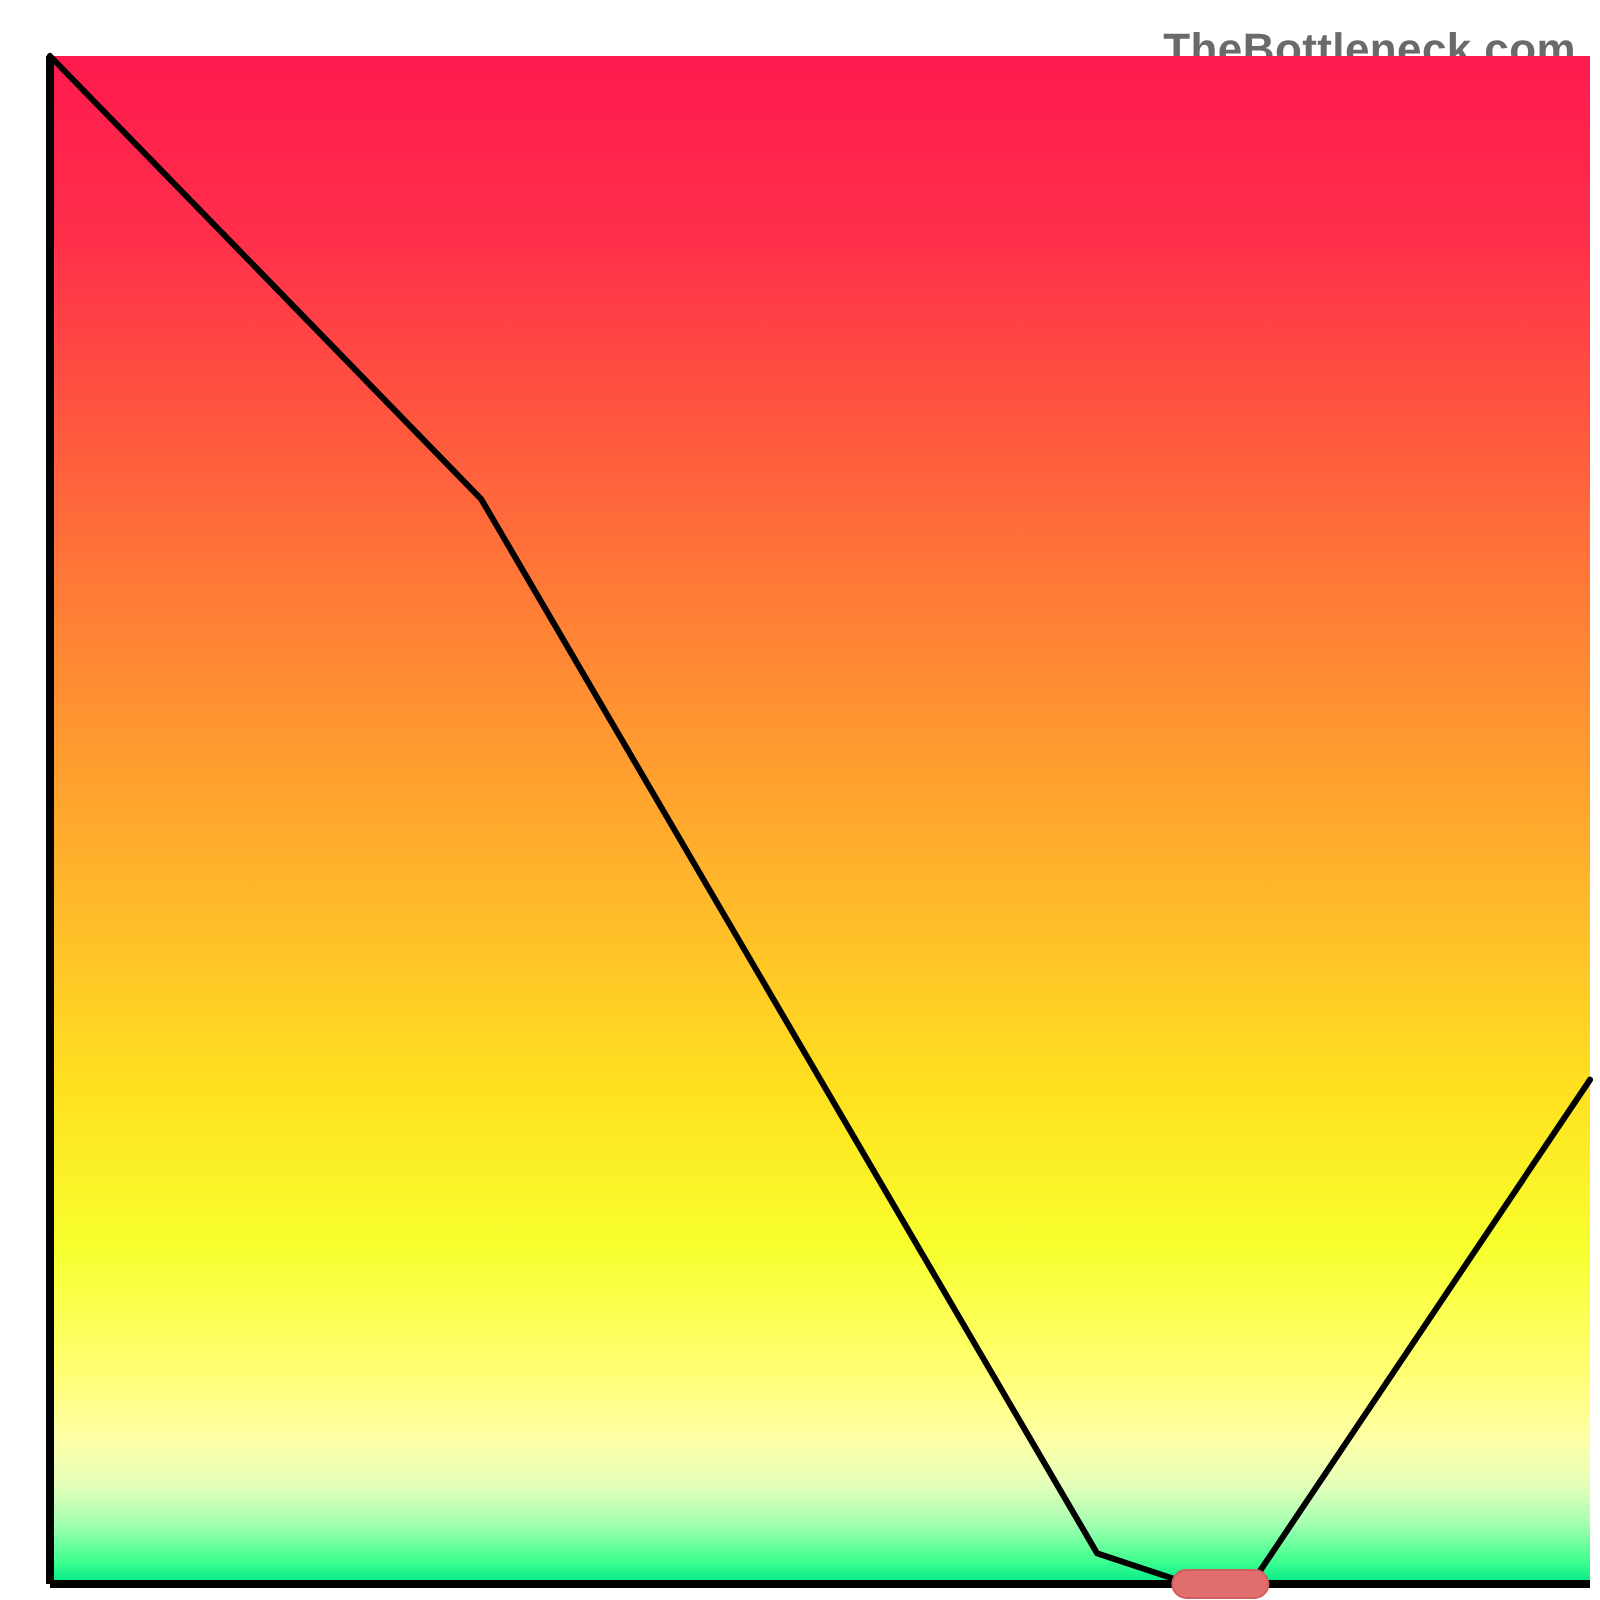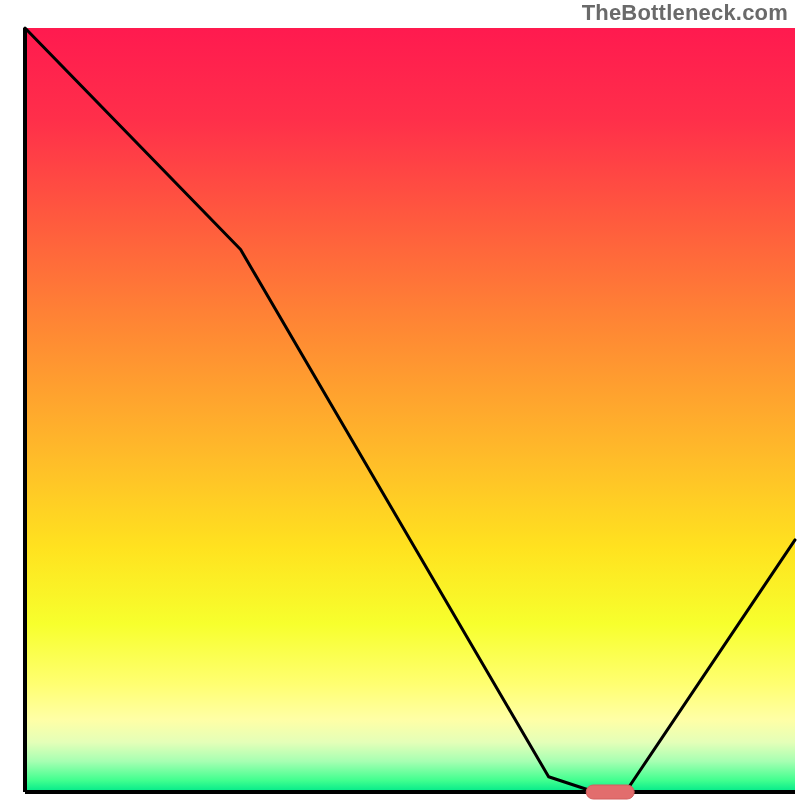--- a/index.html
+++ b/index.html
@@ -10,21 +10,21 @@
     background: #ffffff;
     font-family: Arial, Helvetica, sans-serif;
   }
   .container {
     position: relative;
     width: 800px;
     height: 800px;
   }
   .watermark {
     position: absolute;
-    top: 0;
+    top: 12px;
     right: 12px;
     font-size: 22px;
     font-weight: bold;
     color: #6a6a6a;
     letter-spacing: 0.2px;
   }
   svg.chart {
     position: absolute;
     inset: 0;
   }

